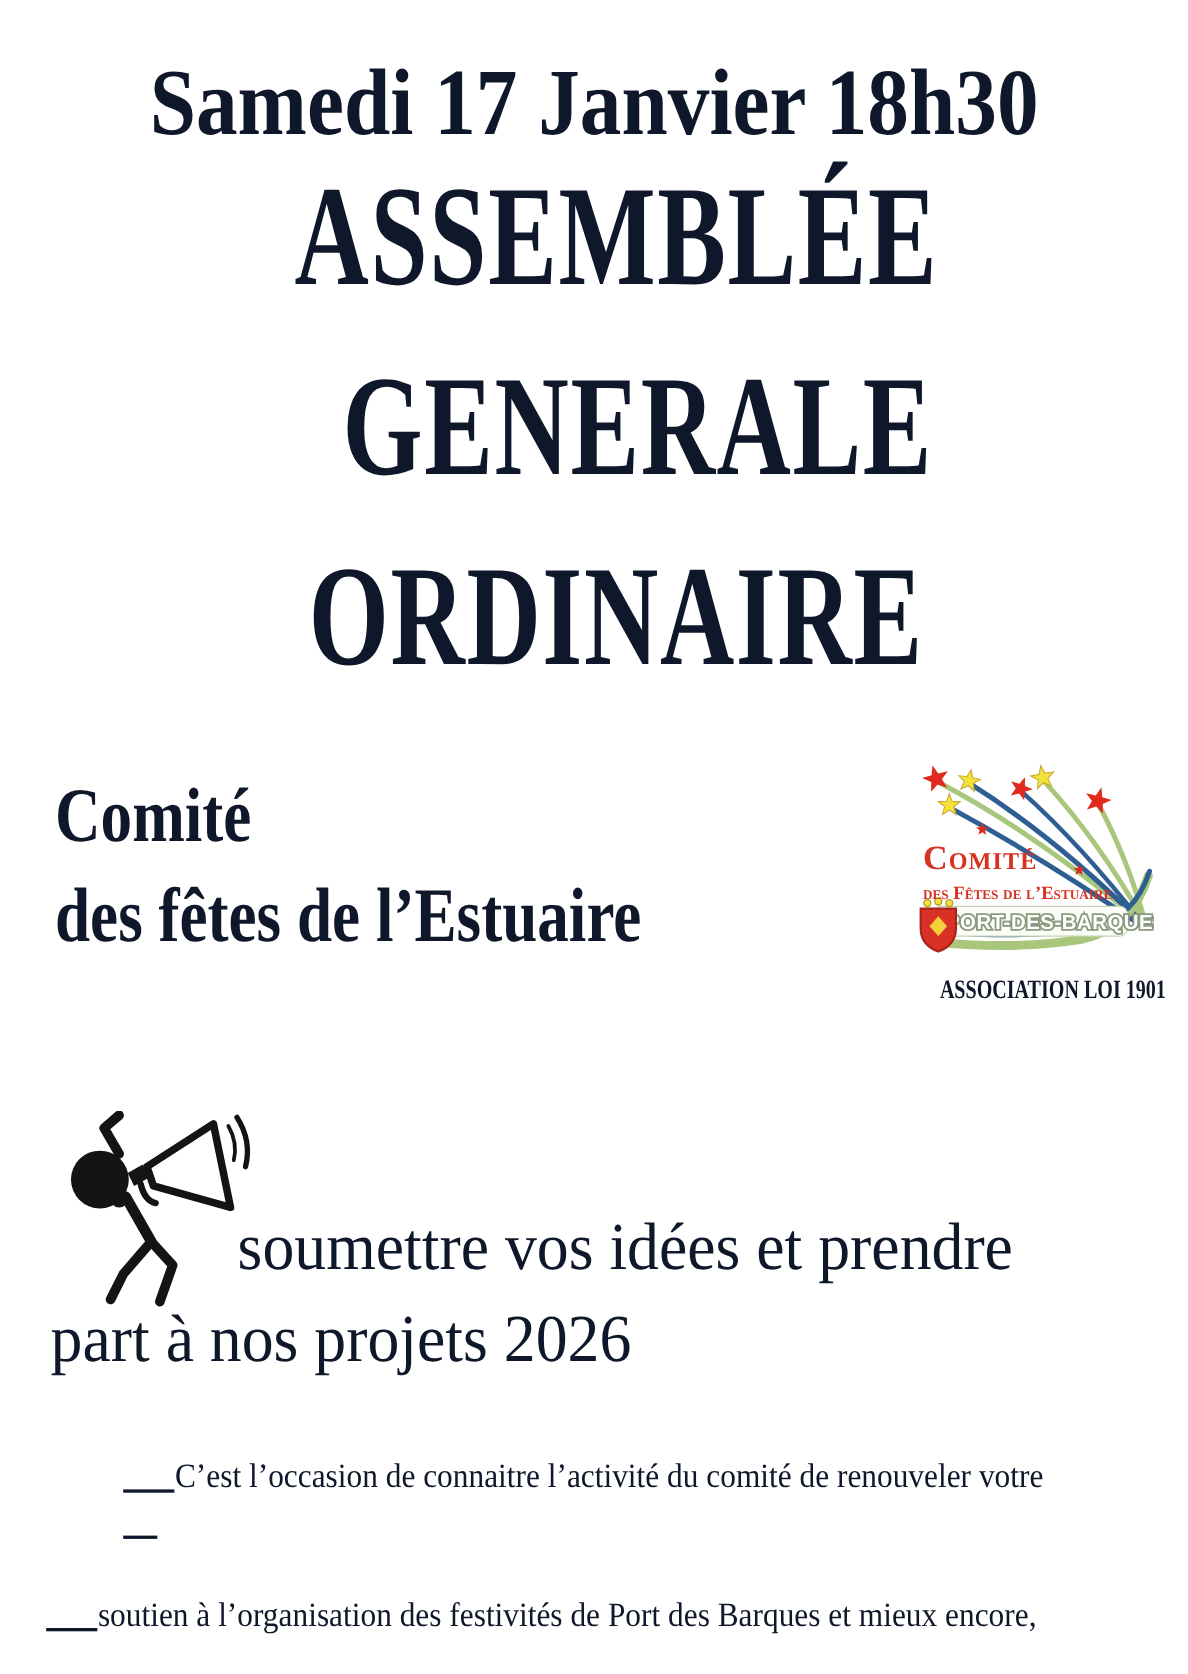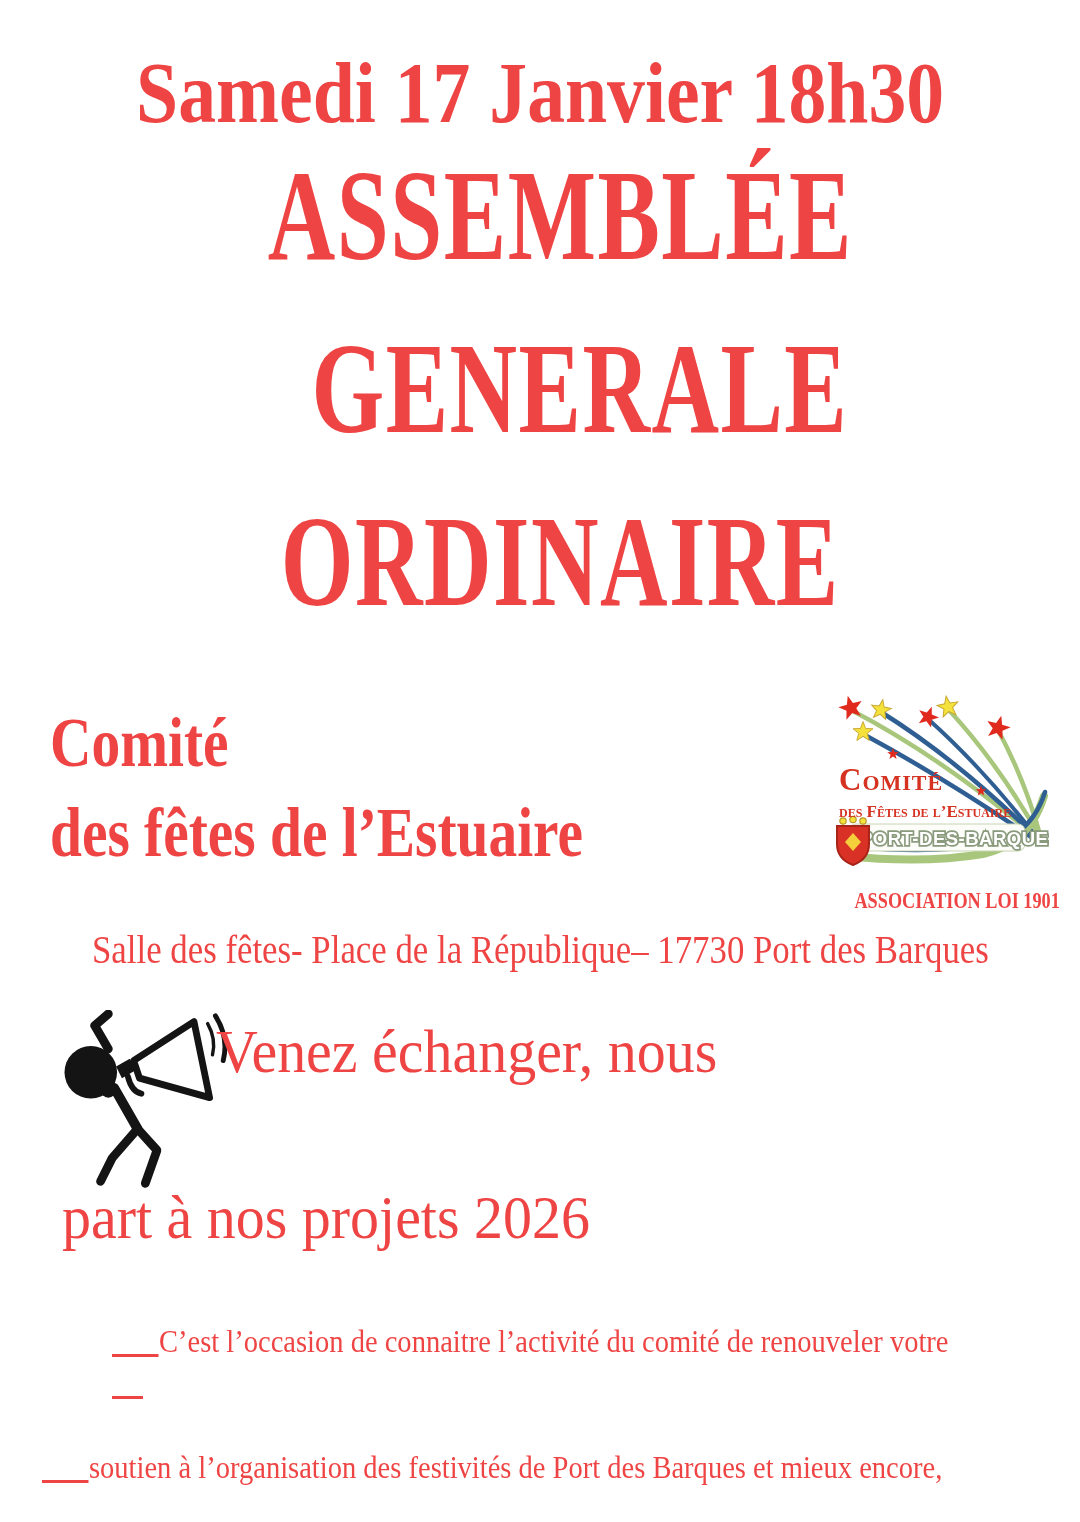--- a/index.html
+++ b/index.html
@@ -1,36 +1,36 @@
 <!DOCTYPE html>
 <html><head>
 <meta charset="utf-8">
 <style>
   html,body{margin:0;padding:0;background:#ffffff;}
   .poster{
     position:relative;
     width:1080px;height:1522px;
     background:#ffffff;
     font-family:"Liberation Serif", serif;
-    color:#ef4444;
+    color:#0f172a;
     overflow:hidden;
   }
   .abs{position:absolute;}
   .center{width:100%;text-align:center;}
   .cx{display:inline-block;white-space:pre;transform:scaleX(var(--s,1));transform-origin:center;}
   .cxl{display:inline-block;white-space:pre;transform:scaleX(var(--s,1));transform-origin:left;}
   .date-line{top:50px;font-size:86px;font-weight:bold;line-height:1;}
   .title-line{font-size:130px;font-weight:bold;line-height:1;letter-spacing:2px;padding-left:20px;}
   .t1{top:150px;} .t2{top:323px;margin-left:20px;} .t3{top:496px;}
   .org-line{left:50px;font-size:70px;font-weight:bold;line-height:1;}
   .o1{top:708px;} .o2{top:798px;}
   .assoc{left:822px;width:232px;text-align:left;top:888px;font-size:24px;font-weight:bold;line-height:1;}
   .address{top:930px;font-size:40px;line-height:1;}
   .invite{font-size:61px;line-height:1;}
-  .i1{left:216px;top:1021px;} .i2{left:216px;top:1104px;} .i3{left:46px;top:1187px;margin-left:16px;}
+  .i1{left:216px;top:1021px;} .i2{left:216px;top:1104px;} .i3{left:46px;top:1187px;}
   .para{left:42px;top:1279px;width:1010px;font-size:31px;}
   .para-line{line-height:42px;white-space:pre;text-decoration:underline;}
   .para-line .cxl{--s:0.92;}
   .pl-first{margin-left:70px;}
   .logo-box{left:833px;top:688px;width:216px;height:192px;}
   .mega-box{left:46px;top:1010px;width:185px;height:185px;}
   svg{display:block;}
   .logo-serif-text{font-family:"Liberation Serif",serif;font-variant:small-caps;font-weight:bold;}
   .logo-sans-text{font-family:"Liberation Sans",sans-serif;font-weight:bold;}
 </style>
@@ -98,23 +98,20 @@
         <polygon points="0,-11 2.7,-3.7 10.5,-3.4 4.4,1.4 6.5,8.9 0,4.6 -6.5,8.9 -4.4,1.4 -10.5,-3.4 -2.7,-3.7" transform="translate(60,66) scale(0.55)" fill="#e02a1e"></polygon>
         <polygon points="0,-11 2.7,-3.7 10.5,-3.4 4.4,1.4 6.5,8.9 0,4.6 -6.5,8.9 -4.4,1.4 -10.5,-3.4 -2.7,-3.7" transform="translate(148,103) scale(0.5)" fill="#e02a1e"></polygon>
       </g>
     </svg>
   </div>
 
   <div class="abs assoc">
     <span class="cx" style="--s:0.76">ASSOCIATION LOI 1901</span>
   </div>
 
-  <div class="abs center address">
-    <span class="cx" style="--s:0.87">Salle des fêtes- Place de la République– 17730 Port des Barques</span>
-  </div>
 
   <div class="abs mega-box">
     <svg width="185" height="185" viewBox="0 0 190 190">
       <g stroke="#141414" stroke-linecap="round" stroke-linejoin="round" fill="none">
         <path d="M64,40 L50,16 L64,4" stroke-width="9"></path>
         <path d="M70,80 L94,122" stroke-width="10"></path>
         <path d="M94,122 L68,152 L56,176" stroke-width="9"></path>
         <path d="M94,122 L114,144 L102,178" stroke-width="9"></path>
         <path d="M84,68 q4,16 14,18" stroke-width="6"></path>
       </g>
@@ -122,22 +119,22 @@
       <circle cx="64" cy="82" r="8" fill="#141414"></circle>
       <polygon points="72,58 86,50 92,62 78,70" fill="#141414"></polygon>
       <path d="M90,52 L152,12 L168,90 L96,70 Z" fill="#ffffff" stroke="#141414" stroke-width="7" stroke-linejoin="round"></path>
       <g stroke="#141414" fill="none" stroke-linecap="round">
         <path d="M174,6 q14,22 8,46" stroke-width="5"></path>
         <path d="M166,14 q9,16 5,32" stroke-width="3.5"></path>
       </g>
     </svg>
   </div>
 
-  <div class="abs invite i1">
-    <span class="cxl" style="--s:0.95">Venez échanger, nous</span>
+  <div class="abs invite i2">
+    <span class="cxl" style="--s:0.95">soumettre vos idées et prendre</span>
   </div>
   <div class="abs invite i3">
     <span class="cxl" style="--s:0.95">part à nos projets 2026</span>
   </div>
 
   <div class="abs para">
     <div class="para-line pl-first">
       <span class="cxl">C’est l’occasion de connaitre l’activité du comité de renouveler votre</span>
     </div>
     <div class="para-line">

